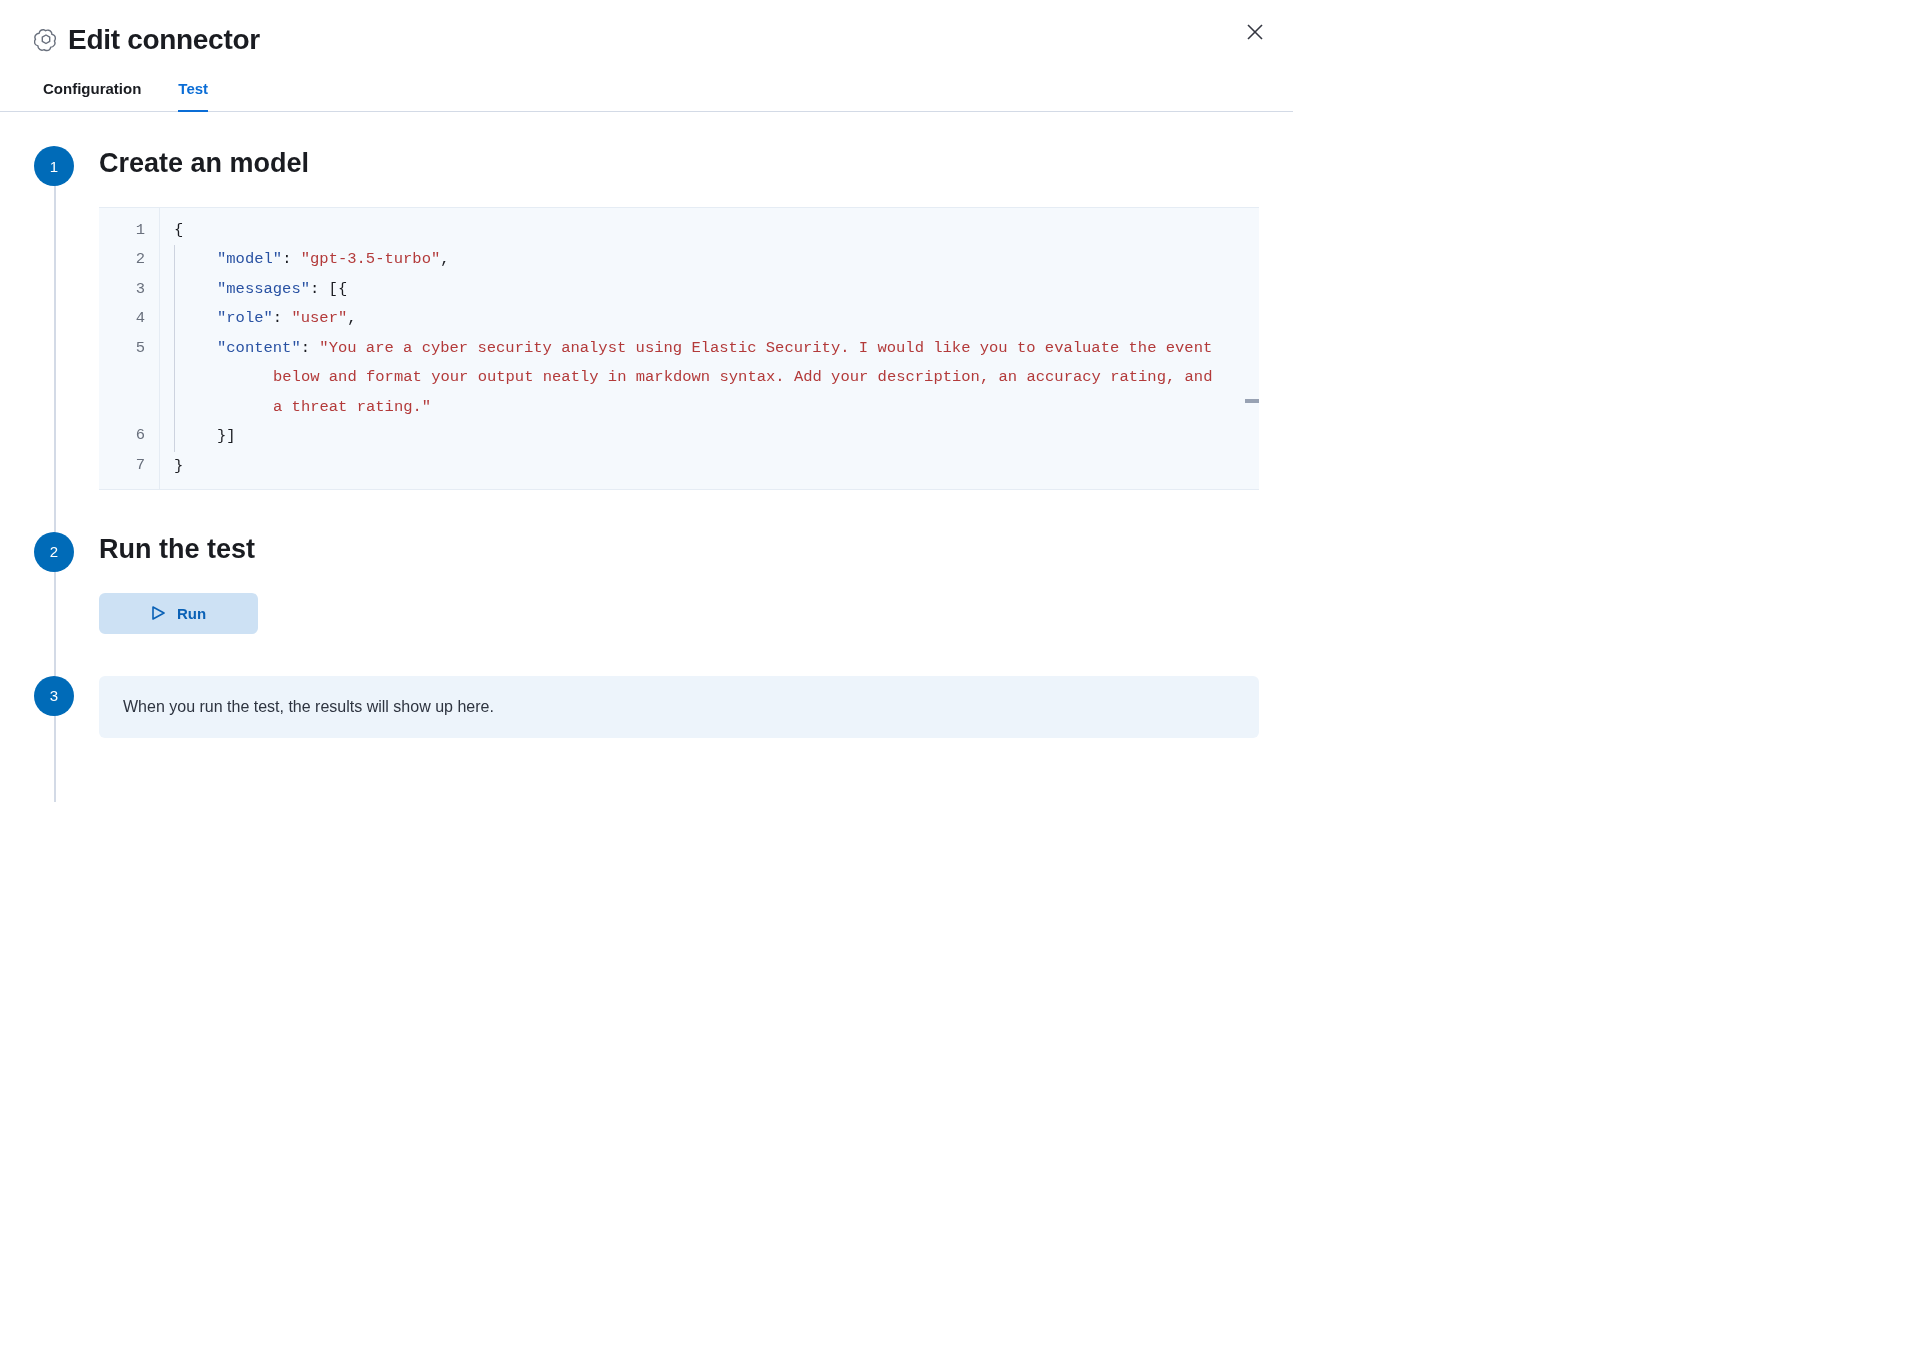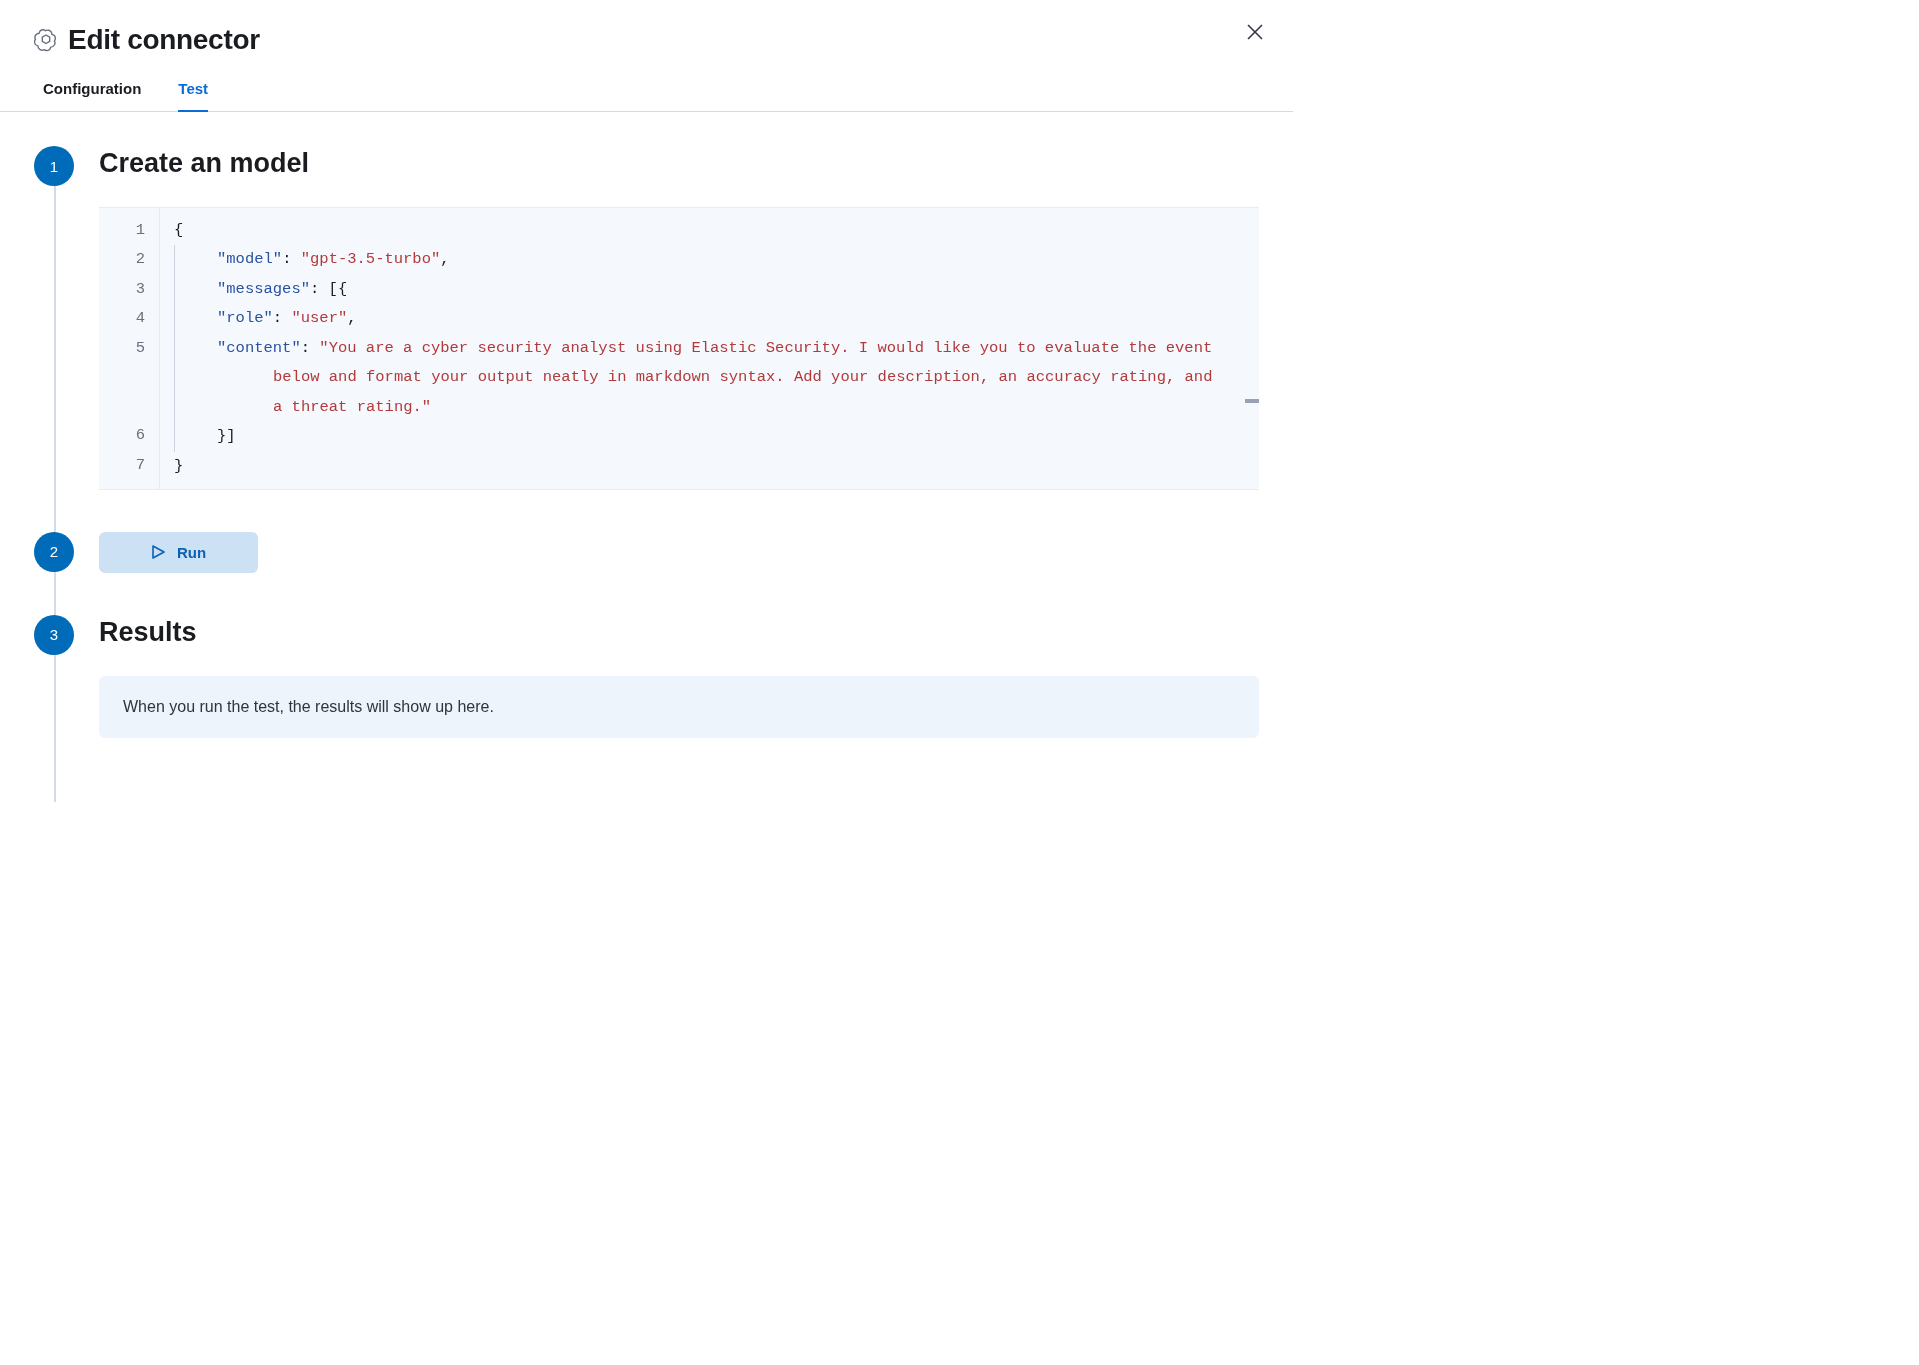--- a/index.html
+++ b/index.html
@@ -218,27 +218,27 @@
         <div class="code-line"><span class="tok-punc">}</span></div>
       </div>
       <div class="minimap">
         <div class="minimap-thumb"></div>
       </div>
     </div>
   </div>
 
   <div class="step" id="step-2">
     <div class="step-badge">2</div>
+    <div class="step-title">Run the test</div>
     <button class="run-btn">
       <svg width="14" height="14" viewBox="0 0 14 14">
         <polygon points="2,1 13,7 2,13" fill="none" stroke="#0a61b6" stroke-width="1.6" stroke-linejoin="round"></polygon>
       </svg>
       <span>Run</span>
     </button>
   </div>
 
   <div class="step" id="step-3">
     <div class="step-badge">3</div>
-    <div class="step-title">Results</div>
     <div class="results-box">When you run the test, the results will show up here.</div>
   </div>
 
 </div>
 
 </body></html>

